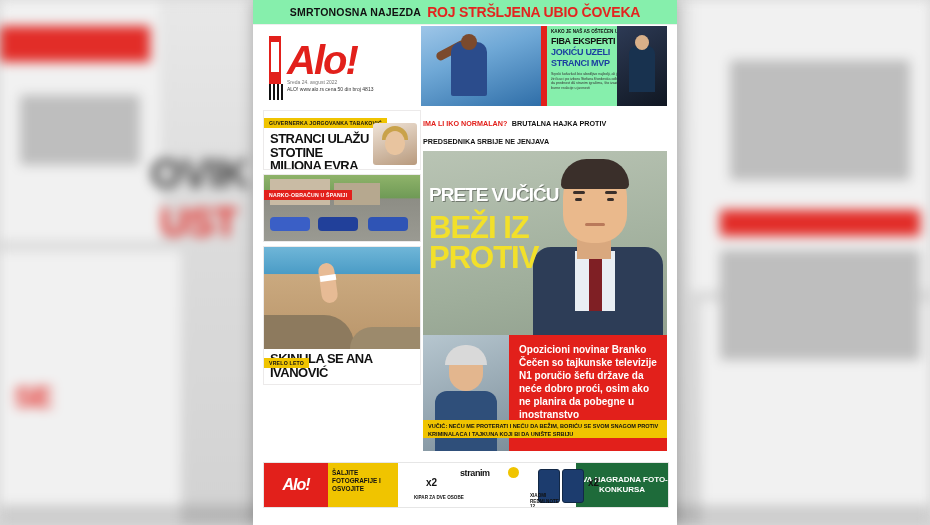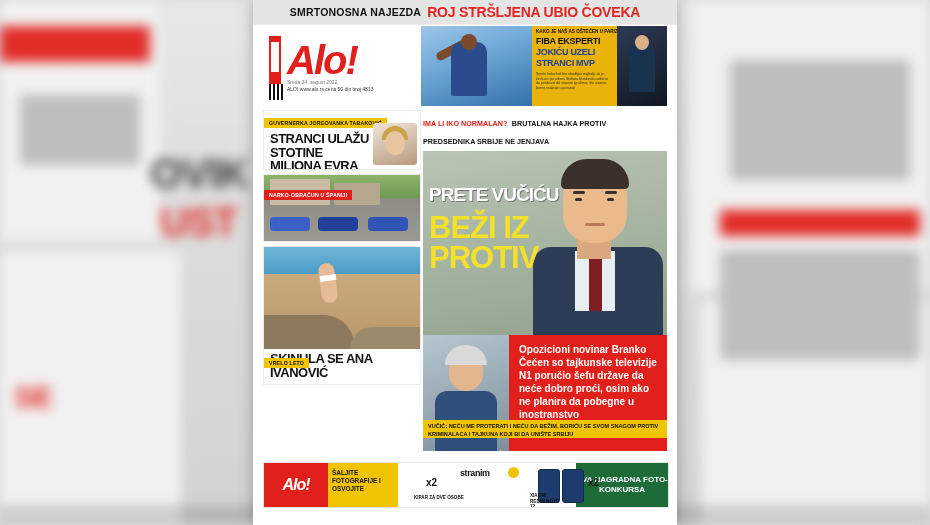--- a/index.html
+++ b/index.html
@@ -22,21 +22,21 @@
 
   
   .page{
     position:absolute;left:253px;top:0;width:424px;height:525px;background:#ffffff;
     box-shadow:0 0 14px rgba(0,0,0,.28);
     overflow:hidden;
   }
 
   
   .topstrip{
-    position:absolute;left:0;top:0;width:424px;height:24px;background:#e5e5e5;
+    position:absolute;left:0;top:0;width:424px;height:24px;background:#86efac;
     display:flex;align-items:center;justify-content:center;gap:6px;
     border-bottom:1px solid #eee;
   }
   .topstrip .t1{font-size:10.5px;font-weight:bold;color:#111;letter-spacing:.2px;}
   .topstrip .t2{font-size:14px;font-weight:bold;color:#e3241f;letter-spacing:-.2px;}
 
   
   .masthead{position:absolute;left:10px;top:26px;width:404px;height:80px;background:#e2201b;overflow:hidden;}
   .logo-box{position:absolute;left:0;top:0;width:158px;height:80px;background:#ffffff;}
   .logo-alo{
@@ -49,21 +49,21 @@
      repeating-linear-gradient(90deg,#111 0 2px,#fff 2px 4px),
      repeating-linear-gradient(0deg,#111 0 2px,transparent 2px 4px);}
   .logo-sub{position:absolute;left:24px;top:60px;font-size:5px;color:#333;white-space:nowrap;}
   .logo-date{position:absolute;left:24px;top:53px;font-size:5px;color:#777;white-space:nowrap;}
 
   .mh-photo{position:absolute;left:158px;top:0;width:120px;height:80px;
     background:linear-gradient(160deg,#9ec6e8 0%,#6fa8d6 40%,#2f6ea8 100%);overflow:hidden;}
   .mh-photo .fig{position:absolute;left:30px;top:16px;width:36px;height:54px;background:#2b4c8c;border-radius:10px 10px 2px 2px;}
   .mh-photo .head{position:absolute;left:40px;top:8px;width:16px;height:16px;border-radius:50%;background:#7b4a2d;}
   .mh-photo .arm{position:absolute;left:14px;top:20px;width:32px;height:9px;background:#7b4a2d;transform:rotate(-28deg);border-radius:5px;}
-  .mh-text{position:absolute;left:269px;top:0;width:126px;height:80px;background:#eab308;}
+  .mh-text{position:absolute;left:284px;top:0;width:126px;height:80px;background:#86efac;}
   .mh-kicker{position:absolute;left:4px;top:3px;font-size:4.6px;font-weight:bold;color:#111;}
   .mh-h{position:absolute;left:4px;font-size:9px;line-height:9.5px;font-weight:bold;color:#111;letter-spacing:-.3px;}
   .mh-h.blue{color:#1b3fa0;}
   .mh-body{position:absolute;left:4px;top:46px;width:72px;font-size:3.6px;line-height:4.6px;color:#333;}
   .mh-photo2{position:absolute;right:0;top:0;width:50px;height:80px;background:linear-gradient(150deg,#2d3a55,#101722);overflow:hidden;}
   .mh-photo2 .fig{position:absolute;left:12px;top:20px;width:26px;height:46px;background:#18324f;border-radius:8px 8px 0 0;}
   .mh-photo2 .head{position:absolute;left:18px;top:9px;width:14px;height:15px;border-radius:50%;background:#d9b089;}
 
   
   .col-left{position:absolute;left:10px;top:110px;width:156px;}

